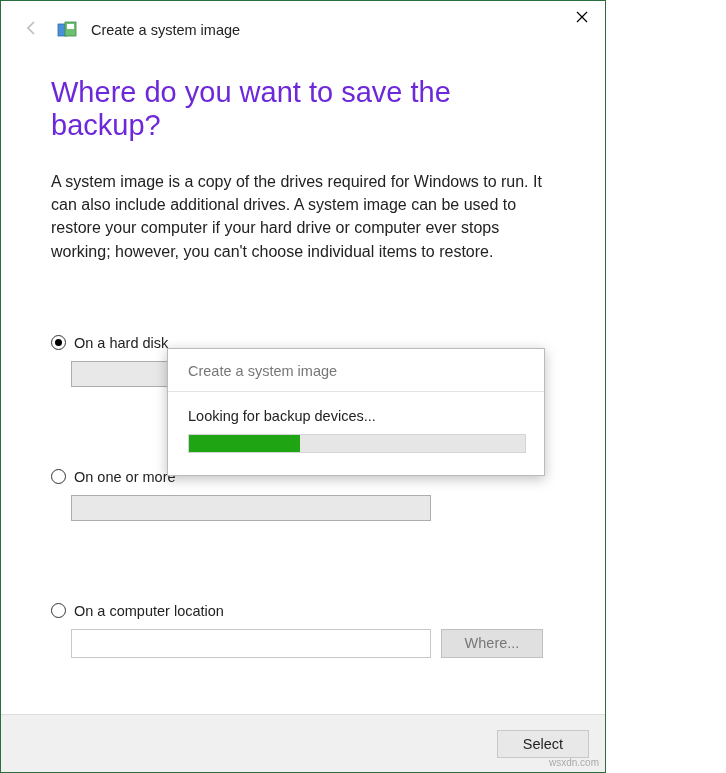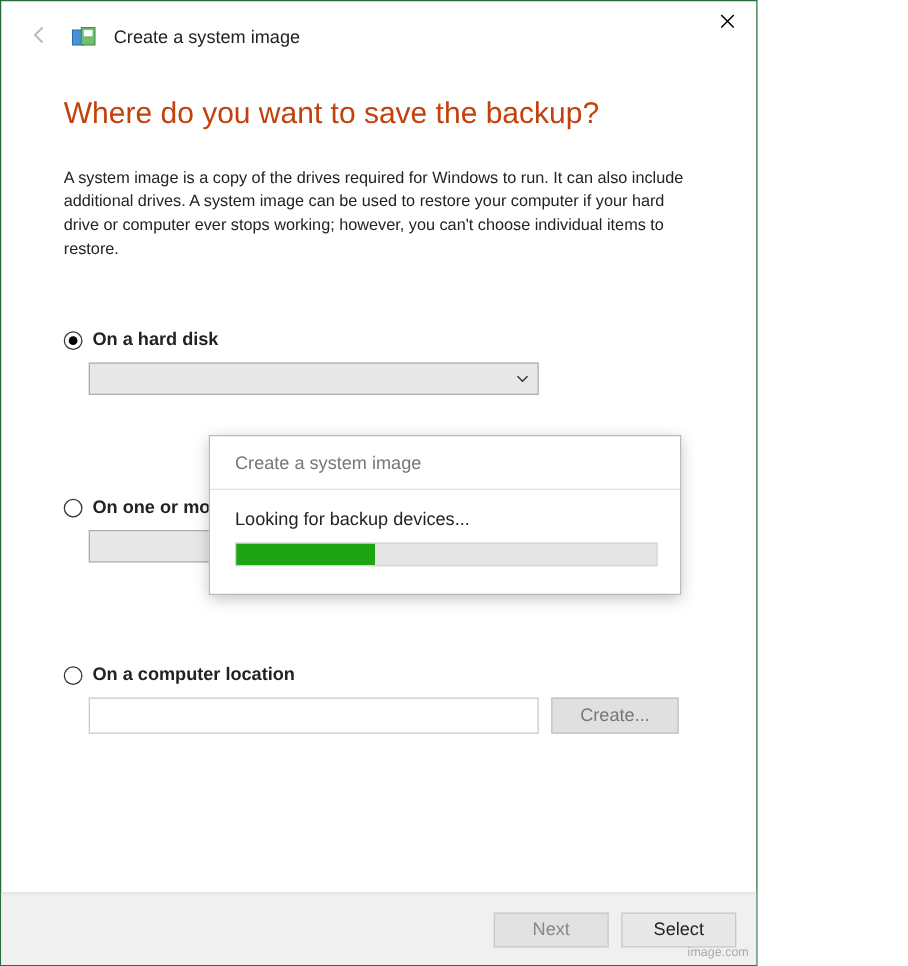--- a/index.html
+++ b/index.html
@@ -5,27 +5,27 @@
     * { box-sizing: border-box; margin: 0; padding: 0; font-family: "Segoe UI", Tahoma, sans-serif; }
     html, body { width: 726px; height: 773px; background: #fff; overflow: hidden; }
     .window { width: 606px; height: 773px; border: 1px solid #2a6e3f; position: relative; background: #fff; }
     .titlebar { position: absolute; top: 0; right: 0; }
     .close-btn { width: 46px; height: 32px; display: flex; align-items: center; justify-content: center; font-size: 18px; color: #000; cursor: default; }
     .header-row { display: flex; align-items: center; padding: 18px 22px 0 22px; gap: 14px; }
     .back-arrow { width: 20px; color: #aaa; font-size: 20px; line-height: 1; }
     .wiz-icon { width: 20px; height: 20px; }
     .wiz-title { font-size: 14.5px; color: #222; }
     .content { padding: 36px 50px 0 50px; }
-    .heading { color: #c2410c; font-size: 24px; font-weight: 400; margin-bottom: 28px; }
-    .desc { color: #222; font-size: 13px; line-height: 1.45; margin-bottom: 56px; max-width: 600px; }
+    .heading { color: #6d28d9; font-size: 29px; font-weight: 400; margin-bottom: 28px; }
+    .desc { color: #222; font-size: 16px; line-height: 1.45; margin-bottom: 72px; max-width: 600px; }
     .opt-group { margin-bottom: 82px; }
     .opt-row { display: flex; align-items: center; gap: 8px; margin-bottom: 10px; }
     .radio { width: 15px; height: 15px; border: 1.5px solid #333; border-radius: 50%; display: inline-flex; align-items: center; justify-content: center; flex-shrink: 0; }
     .radio.checked::after { content: ""; width: 7px; height: 7px; background: #000; border-radius: 50%; }
-    .opt-label { font-size: 14.5px; color: #222; font-weight: bold; }
+    .opt-label { font-size: 14.5px; color: #222; }
     .combo { margin-left: 20px; width: 360px; height: 26px; background: #e8e8e8; border: 1px solid #adadad; position: relative; }
     .combo-arrow { position: absolute; right: 0; top: 0; width: 24px; height: 100%; display: flex; align-items: center; justify-content: center; color: #333; font-size: 12px; }
     .disk-placeholder { margin-left: 20px; width: 360px; height: 26px; background: #e8e8e8; border: 1px solid #adadad; }
     .net-row { display: flex; gap: 10px; margin-left: 20px; }
     .net-input { width: 360px; height: 29px; border: 1px solid #c8c8c8; background: #fff; }
     .select-btn { width: 102px; height: 29px; background: #e0e0e0; border: 1px solid #c0c0c0; color: #777; font-size: 14.5px; display: flex; align-items: center; justify-content: center; }
     .footer { position: absolute; bottom: 0; left: 0; right: 0; height: 58px; background: #f0f0f0; border-top: 1px solid #ddd; display: flex; align-items: center; justify-content: flex-end; gap: 10px; padding-right: 16px; }
     .footer-btn { width: 92px; height: 28px; font-size: 14.5px; border: 1px solid #c8c8c8; background: #e1e1e1; display: flex; align-items: center; justify-content: center; }
     .footer-btn.disabled { color: #888; background: #e1e1e1; }
     .footer-btn.cancel { background: #e8e8e8; color: #222; }
@@ -90,34 +90,33 @@
       <div class="disk-placeholder"></div>
     </div>
 
     <div class="opt-group" style="margin-bottom:0;">
       <div class="opt-row">
         <span class="radio"></span>
         <span class="opt-label">On a computer location</span>
       </div>
       <div class="net-row">
         <div class="net-input"></div>
-        <div class="select-btn">Create...</div>
+        <div class="select-btn">Where...</div>
       </div>
     </div>
   </div>
 
   <div class="dialog">
     <div class="dialog-title">Create a system image</div>
     <div class="dialog-body">
       <div class="dialog-msg">Looking for backup devices...</div>
       <div class="progress">
         <div class="progress-fill" style="width:33%"></div>
       </div>
     </div>
   </div>
 
   <div class="footer">
-    <div class="footer-btn disabled">Next</div>
     <div class="footer-btn cancel">Select</div>
   </div>
 
-  <div class="watermark">image.com</div>
+  <div class="watermark">wsxdn.com</div>
 </div>
 
 </body></html>

